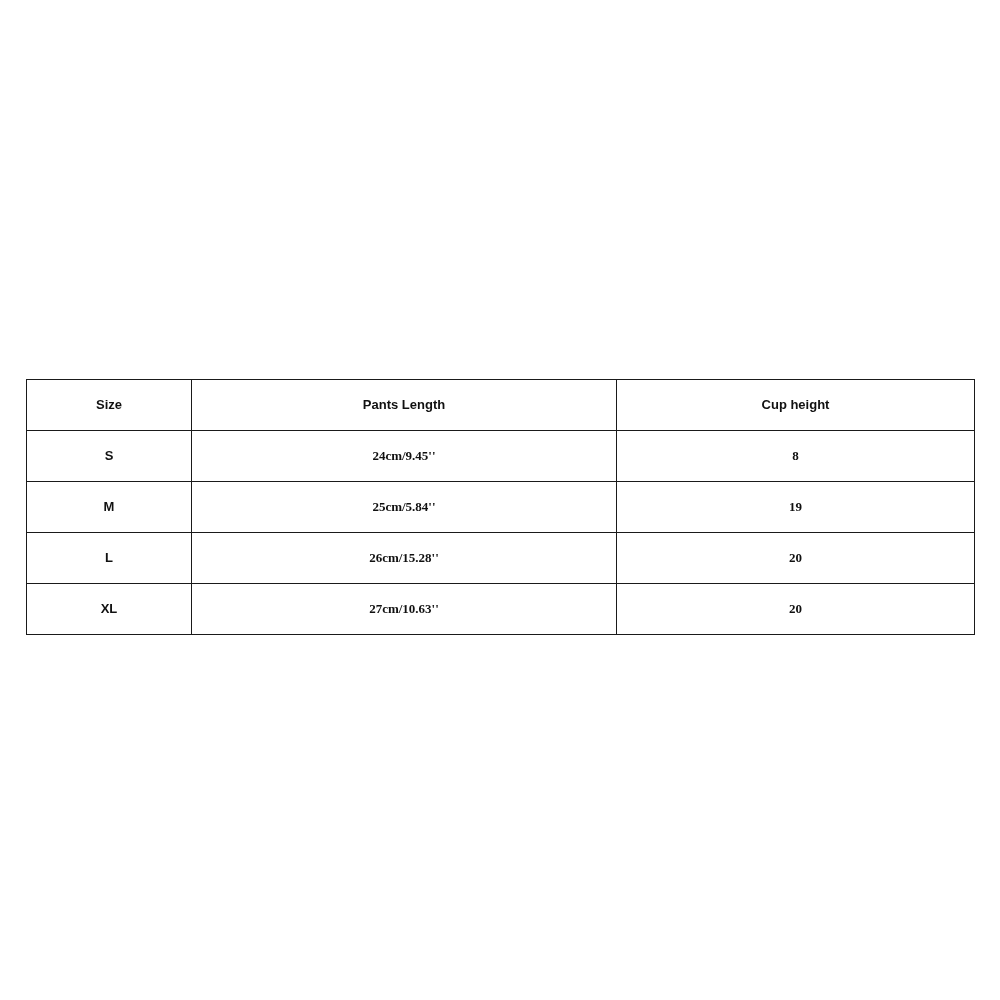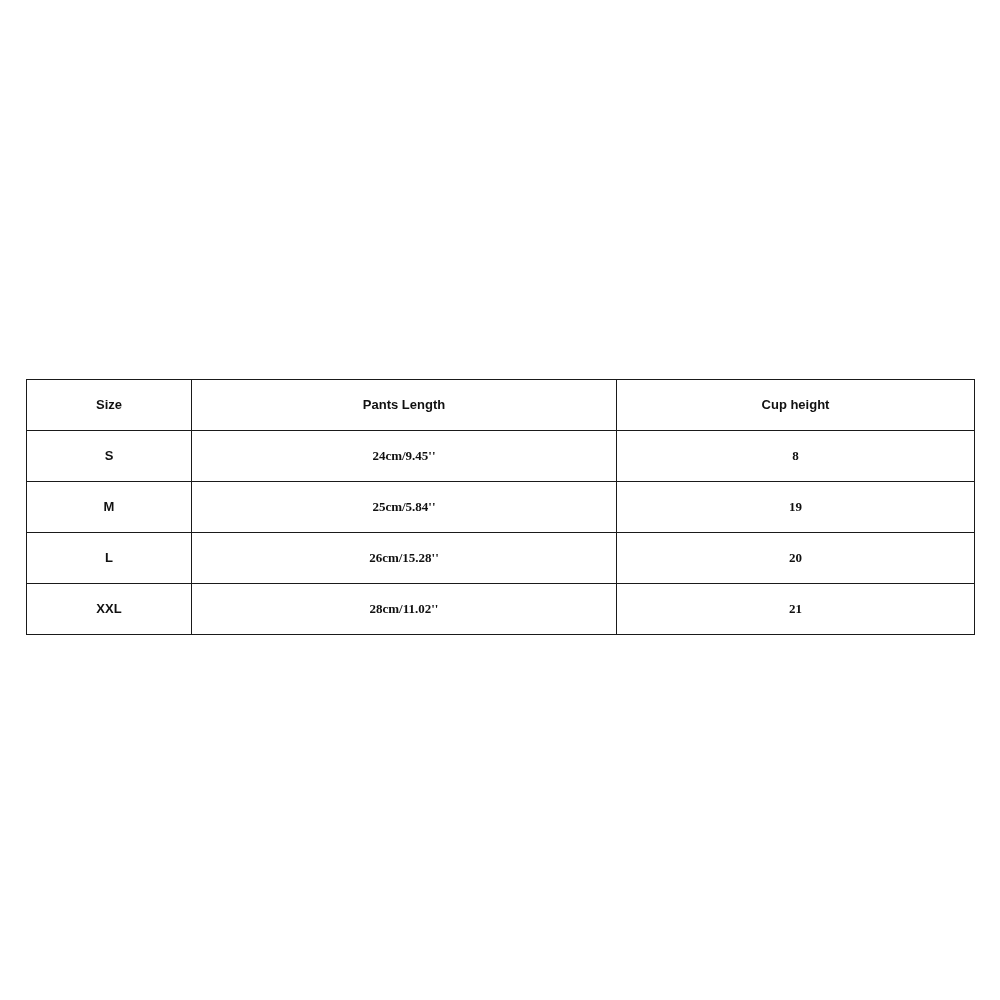--- a/index.html
+++ b/index.html
@@ -88,19 +88,19 @@
         <td class="cell-size">M</td>
         <td class="cell-measure">25cm/5.84''</td>
         <td class="cell-measure">19</td>
       </tr>
       <tr>
         <td class="cell-size">L</td>
         <td class="cell-measure">26cm/15.28''</td>
         <td class="cell-measure">20</td>
       </tr>
       <tr>
-        <td class="cell-size">XXL</td>
-        <td class="cell-measure">28cm/11.02''</td>
-        <td class="cell-measure">21</td>
+        <td class="cell-size">XL</td>
+        <td class="cell-measure">27cm/10.63''</td>
+        <td class="cell-measure">20</td>
       </tr>
     </tbody>
   </table>
 </div>
 
 </body></html>

